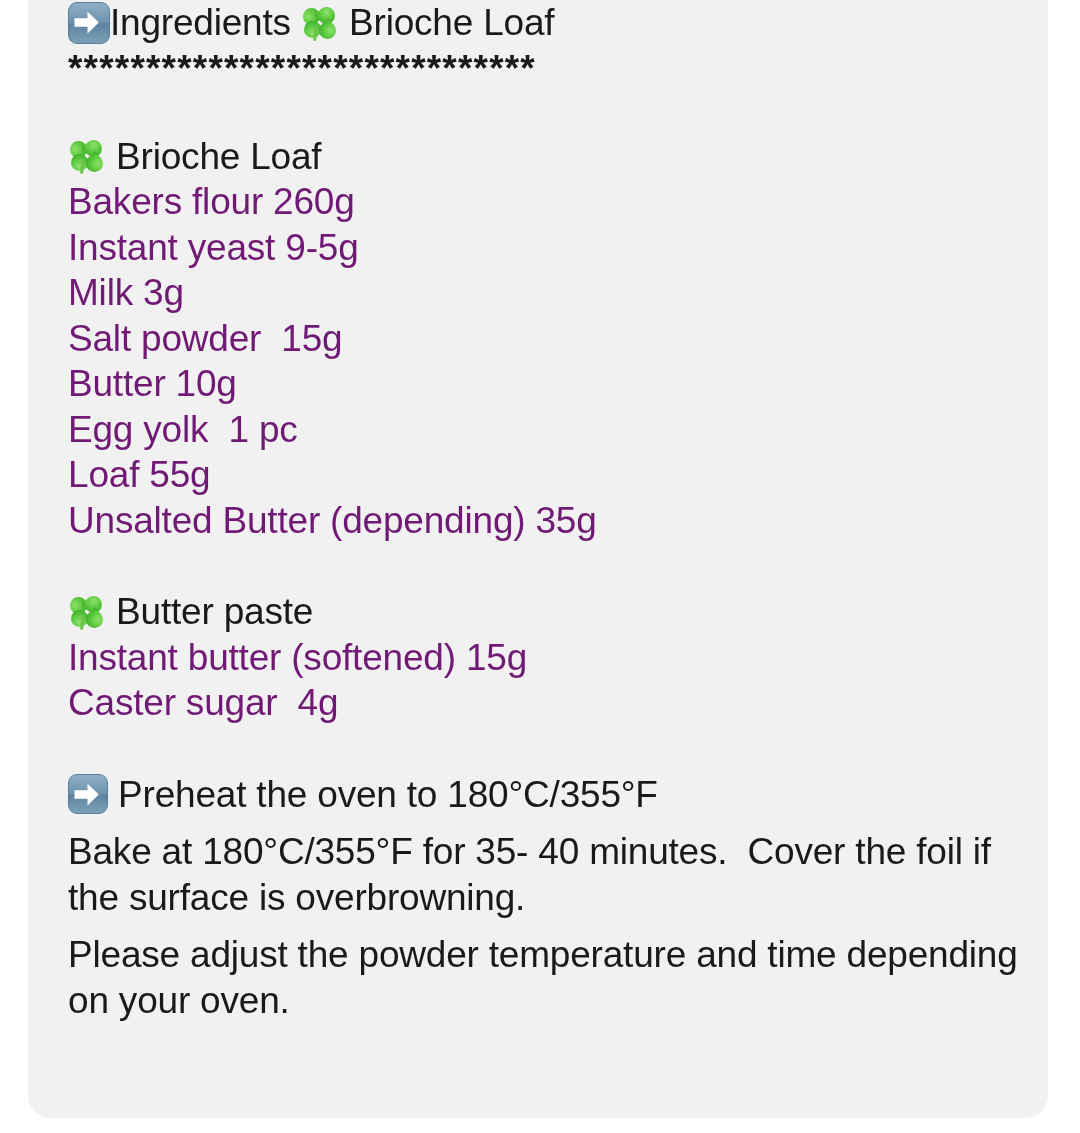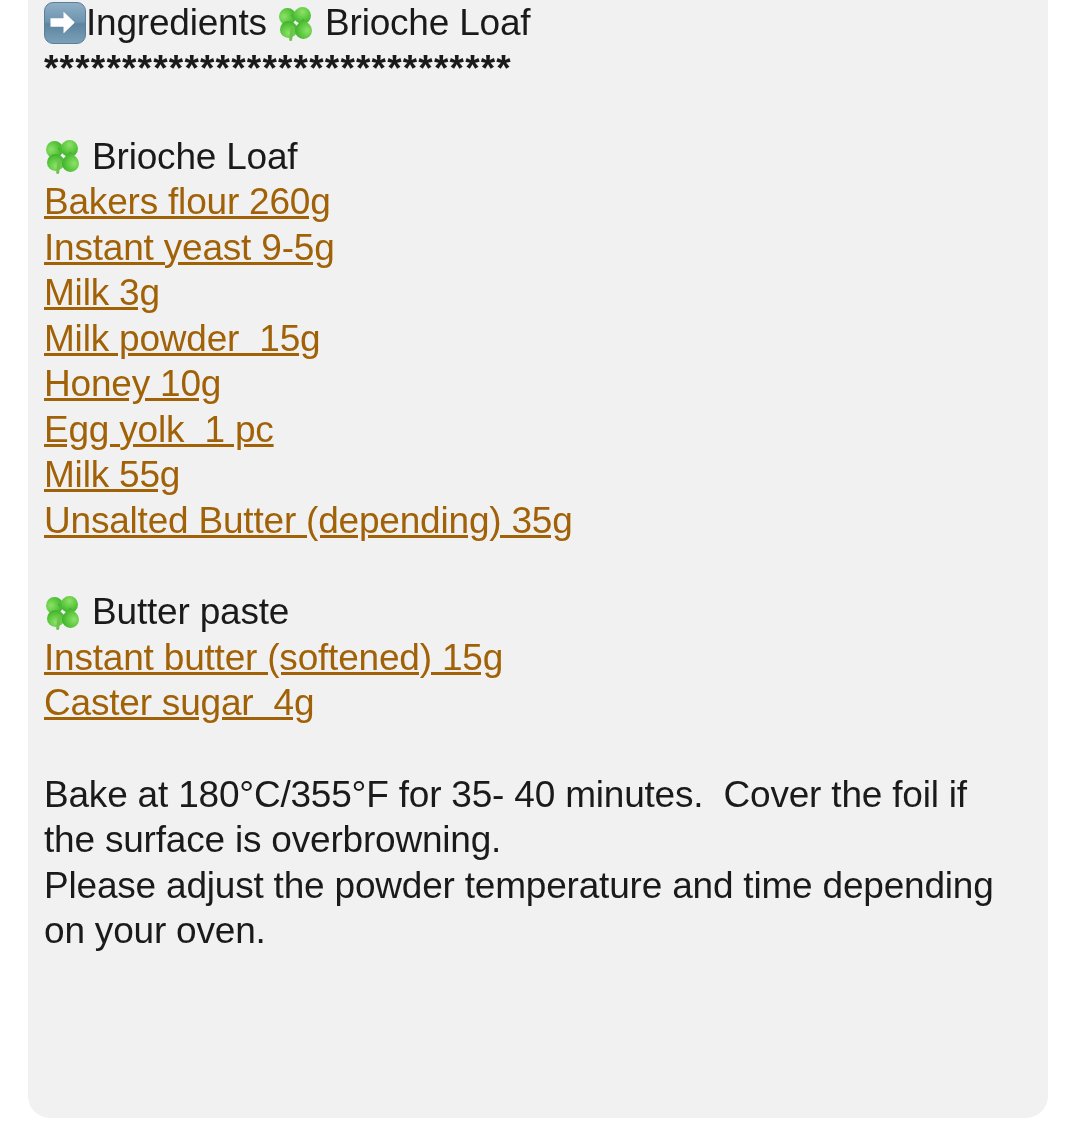--- a/index.html
+++ b/index.html
@@ -21,32 +21,31 @@
     width: 1020px;
     height: 1132px;
     background: #f1f1f2;
     border-bottom-left-radius: 22px;
     border-bottom-right-radius: 22px;
     box-sizing: border-box;
     padding: 14px 0 0 0;
   }
 
   .card-inner {
-    padding-left: 16px;
+    padding-left: 40px;
     padding-right: 24px;
   }
 
   .line {
     font-size: 37px;
     line-height: 45.5px;
-    color: #a16207;
+    color: #701a75;
     letter-spacing: -0.2px;
     white-space: pre-wrap;
     font-weight: 400;
-    text-decoration: underline;
   }
 
   .heading-line {
     display: flex;
     align-items: center;
     font-size: 37px;
     line-height: 45.5px;
     color: #1a1a1a;
     letter-spacing: -0.2px;
     white-space: pre;
@@ -64,20 +63,21 @@
   .spacer-md { height: 44px; }
   .spacer-lg { height: 46px; }
 
   .para {
     font-size: 37px;
     line-height: 45.5px;
     color: #1a1a1a;
     letter-spacing: -0.2px;
     white-space: pre-wrap;
     max-width: 955px;
+    margin-top: 12px;
   }
 
   
   .arrow-emoji {
     display: inline-block;
     position: relative;
     width: 40px;
     height: 40px;
     border-radius: 9px;
     background: linear-gradient(180deg, #8fafc6 0%, #6d93ae 48%, #5c83a0 52%, #7ba0b8 100%);
@@ -144,33 +144,36 @@
     <div class="stars">******************************</div>
 
     <div class="spacer-md"></div>
 
     <div class="heading-line">
       <span class="clover-emoji"><span class="leaf l1"></span><span class="leaf l2"></span><span class="leaf l3"></span><span class="leaf l4"></span><span class="stem"></span></span><span> Brioche Loaf</span>
     </div>
     <div class="line">Bakers flour 260g</div>
     <div class="line">Instant yeast 9-5g</div>
     <div class="line">Milk 3g</div>
-    <div class="line">Milk powder  15g</div>
-    <div class="line">Honey 10g</div>
+    <div class="line">Salt powder  15g</div>
+    <div class="line">Butter 10g</div>
     <div class="line">Egg yolk  1 pc</div>
-    <div class="line">Milk 55g</div>
+    <div class="line">Loaf 55g</div>
     <div class="line">Unsalted Butter (depending) 35g</div>
 
     <div class="spacer-lg"></div>
 
     <div class="heading-line">
       <span class="clover-emoji"><span class="leaf l1"></span><span class="leaf l2"></span><span class="leaf l3"></span><span class="leaf l4"></span><span class="stem"></span></span><span> Butter paste</span>
     </div>
     <div class="line">Instant butter (softened) 15g</div>
     <div class="line">Caster sugar  4g</div>
 
     <div class="spacer-lg"></div>
 
+    <div class="heading-line">
+      <span class="arrow-emoji"></span><span> Preheat the oven to 180°C/355°F</span>
+    </div>
     <div class="para">Bake at 180°C/355°F for 35- 40 minutes.  Cover the foil if the surface is overbrowning.</div>
     <div class="para">Please adjust the powder temperature and time depending on your oven.</div>
 
   </div>
 </div>
 
 </body></html>

